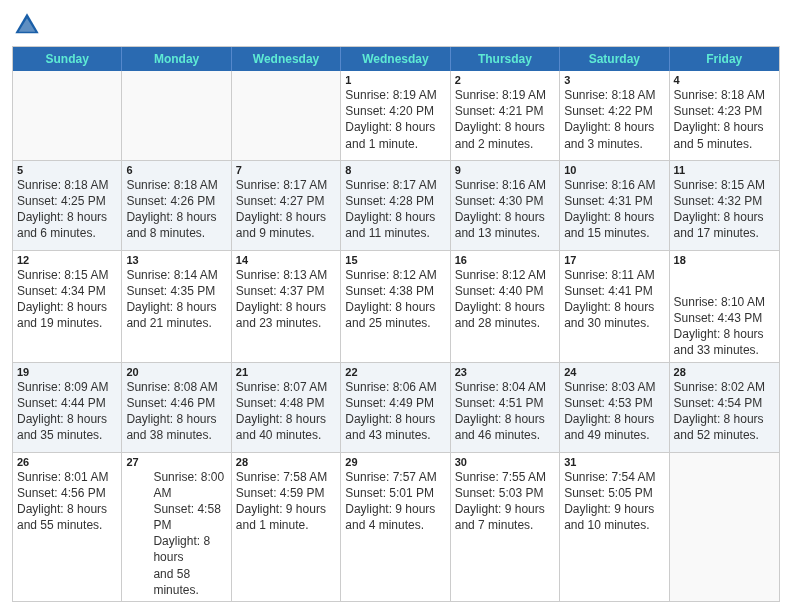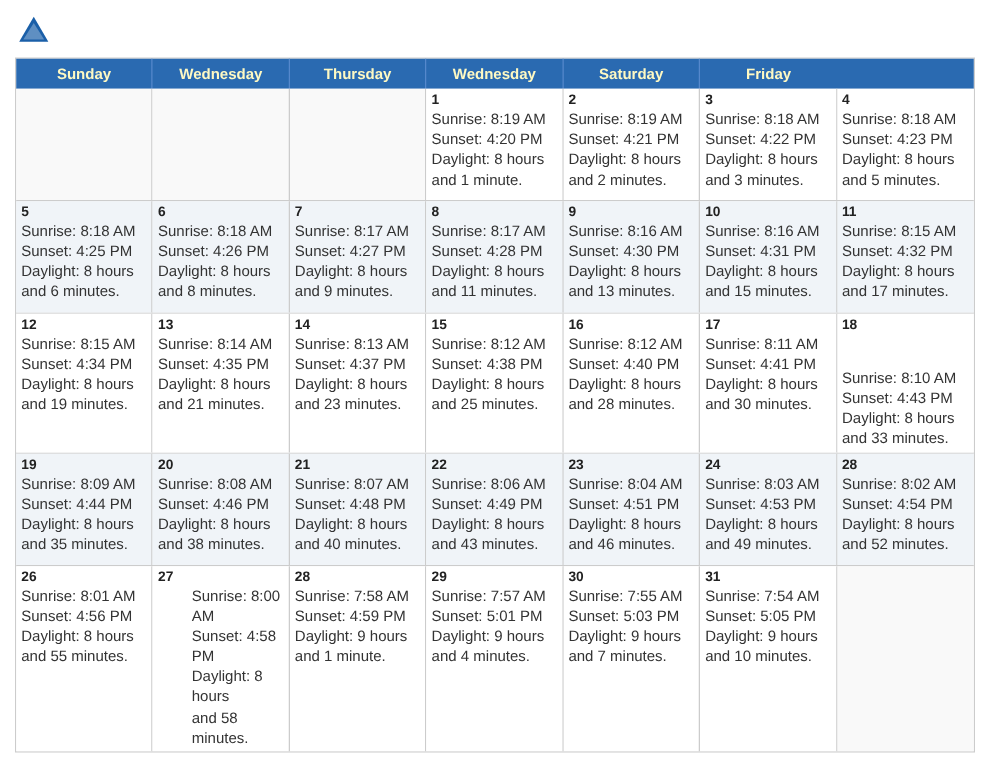--- a/index.html
+++ b/index.html
@@ -58,21 +58,21 @@
       display: flex;
       flex-direction: column;
       border: 1px solid #ccc;
     }
     .cal-header {
       display: grid;
       grid-template-columns: repeat(7, 1fr);
       background: #2a6ab1;
     }
     .cal-header-cell {
-      color: #fef9c3;
+      color: #5eead4;
       font-size: 12px;
       font-weight: bold;
       text-align: center;
       padding: 5px 2px;
       border-right: 1px solid #5588cc;
     }
     .cal-header-cell:last-child { border-right: none; }
     .cal-body {
       flex: 1;
       display: flex;
@@ -126,23 +126,24 @@
     </div>
     <div class="title-block">
       <div class="title-month"></div>
       <div class="title-location"></div>
     </div>
   </div>
 
   <div class="calendar">
     <div class="cal-header" id="cal-header">
         <div class="cal-header-cell">Sunday</div>
+        <div class="cal-header-cell">Monday</div>
+        <div class="cal-header-cell">Wednesday</div>
         <div class="cal-header-cell">Wednesday</div>
         <div class="cal-header-cell">Thursday</div>
-        <div class="cal-header-cell">Wednesday</div>
         <div class="cal-header-cell">Saturday</div>
         <div class="cal-header-cell">Friday</div>
       </div>
     <div class="cal-body" id="cal-body">
         <div class="cal-row">
           <div class="cal-cell empty"></div>
           <div class="cal-cell empty"></div>
           <div class="cal-cell empty"></div>
           <div class="cal-cell">
             <div class="day-num">1</div>

